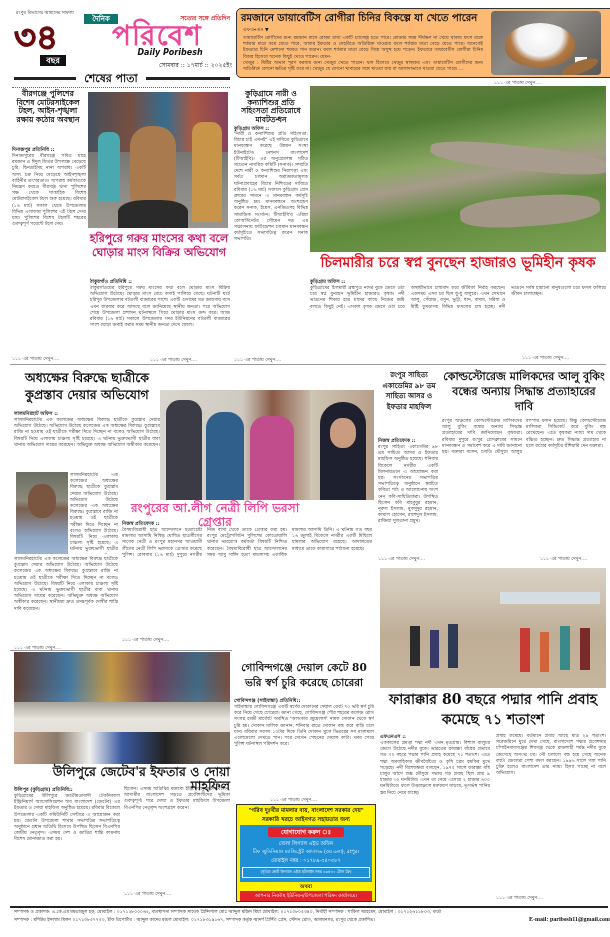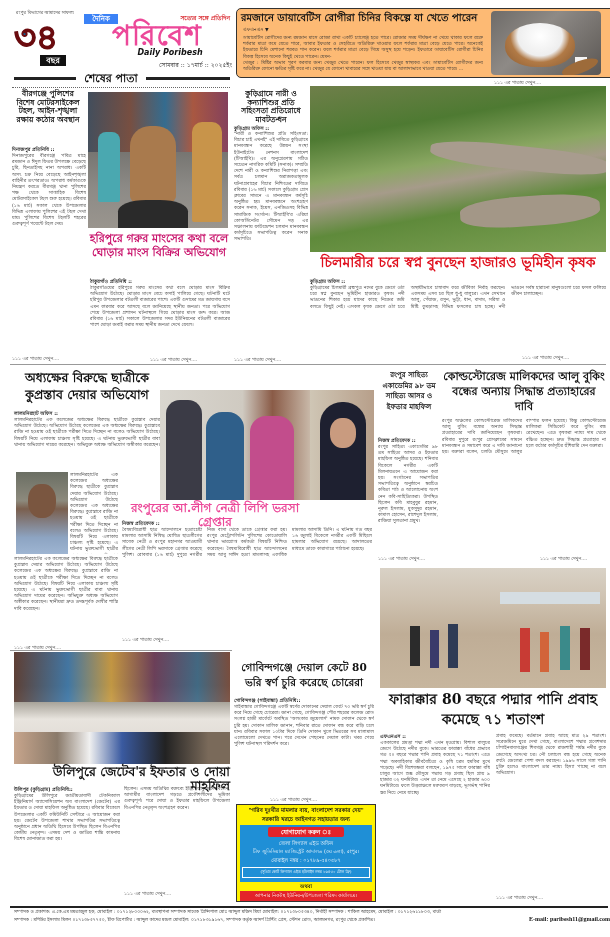--- a/index.html
+++ b/index.html
@@ -15,21 +15,21 @@
   .dotrule { position: absolute; border-top: 1px dotted #666; }
 </style>
 </head>
 <body>
 
 <div class="abs" style="left:0;top:0;width:232px;height:72px;">
   <div class="abs" style="left:14px;top:10px;width:62px;font-size:4.5px;line-height:6px;text-align:center;color:#333;">রংপুর বিভাগের আমাদের সাফল্য</div>
   <div class="abs" style="left:10px;top:20px;width:52px;height:34px;font-family:'DejaVu Serif',serif;font-size:34px;font-weight:bold;color:#0369a1;line-height:34px;text-align:center;-webkit-text-stroke:1px #6b0b0e;">৩৪</div>
   <div class="abs" style="left:40px;top:55px;width:26px;height:11px;background:#111;color:#fff;font-size:8px;line-height:11px;text-align:center;font-weight:bold;">বছর</div>
 
-  <div class="abs" style="left:84px;top:14px;width:34px;height:10px;background:#3b82f6;color:#fff;font-size:7px;font-weight:bold;line-height:10px;text-align:center;">দৈনিক</div>
+  <div class="abs" style="left:84px;top:14px;width:34px;height:10px;background:#0f766e;color:#fff;font-size:7px;font-weight:bold;line-height:10px;text-align:center;">দৈনিক</div>
   <div class="abs" style="left:150px;top:13px;width:80px;font-size:6px;color:#d8242a;font-weight:bold;text-align:right;">সত্যের সঙ্গে প্রতিদিন</div>
   <div class="abs" style="left:84px;top:22px;width:146px;height:28px;font-family:'DejaVu Serif',serif;font-size:28px;line-height:28px;font-weight:bold;color:#ec4899;text-align:center;letter-spacing:1px;">পরিবেশ</div>
   <div class="abs" style="left:110px;top:48px;width:120px;font-size:8px;font-weight:bold;font-style:italic;color:#111;text-align:center;">Daily Poribesh</div>
   <div class="abs" style="left:120px;top:60px;width:112px;font-size:6px;color:#222;text-align:right;">সোমবার :: ১৭মার্চ :: ২০২৫ইং</div>
 </div>
 
 <div class="rule" style="left:14px;top:77px;width:62px;height:3px;"></div>
 <div class="abs" style="left:78px;top:70px;width:66px;font-family:'DejaVu Serif',serif;font-size:11px;font-weight:bold;text-align:center;color:#111;">শেষের পাতা</div>
 <div class="rule" style="left:146px;top:77px;width:84px;height:3px;"></div>
 <div class="dotrule" style="left:12px;top:87px;width:218px;"></div>

